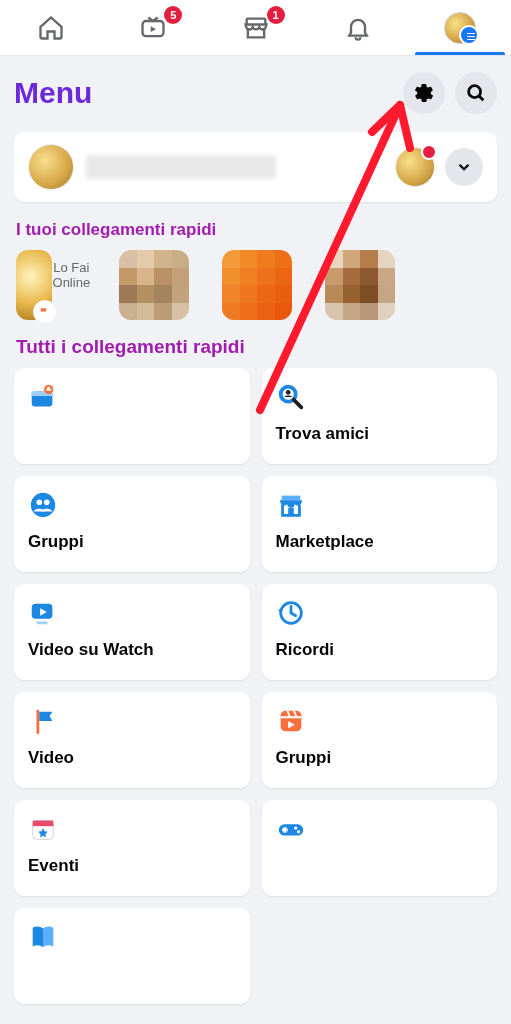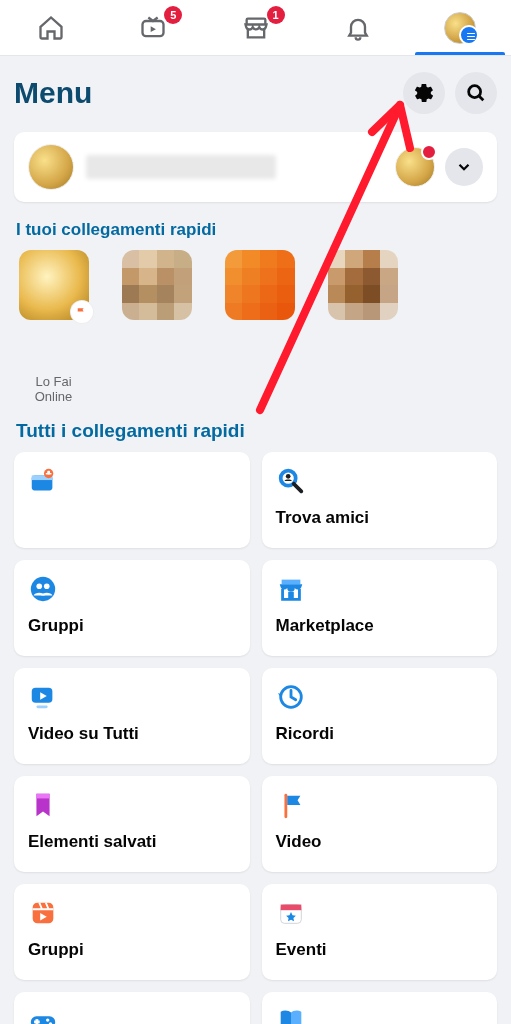--- a/index.html
+++ b/index.html
@@ -90,21 +90,21 @@
   
   .page-head {
     display: flex;
     align-items: center;
     padding: 16px 14px 10px;
   }
   .page-title {
     font-size: 30px;
     font-weight: 800;
     flex: 1;
-    color: #0c4a6e;
+    color: #6d28d9;
   }
   .round-btn {
     width: 42px; height: 42px;
     border-radius: 50%;
     background: #e4e6eb;
     display: flex;
     align-items: center;
     justify-content: center;
     margin-left: 10px;
     cursor: pointer;
@@ -162,43 +162,40 @@
     display: flex;
     align-items: center;
     justify-content: center;
     cursor: pointer;
   }
 
   
   .section-title {
     font-size: 17px;
     font-weight: 600;
-    color: #0369a1;
+    color: #a21caf;
     padding: 0 16px 10px;
   }
   .section-title.big {
     font-size: 19px;
     font-weight: 700;
     padding: 8px 16px 10px;
   }
 
   
   .shortcuts-row {
     display: flex;
     gap: 28px;
     padding: 0 16px 8px;
     align-items: flex-start;
   }
   .shortcut {
     display: flex;
-    flex-direction: column;
-    align-items: center;
     width: 75px;
     cursor: pointer;
-    gap: 44px;
   }
   .shortcut .thumb {
     width: 70px; height: 70px;
     border-radius: 12px;
     position: relative;
   }
   .shortcut .thumb.coin {
     background: radial-gradient(circle at 40% 38%, #fff3c0, #e9b94d 55%, #a97a1b 100%);
   }
   .shortcut .thumb .flag {
@@ -452,39 +449,32 @@
       </svg>
     <div class="tlabel">Marketplace</div>
   </div>
 
   <div class="tile">
     <svg class="tile-icon" viewBox="0 0 32 32">
         <rect x="4" y="6" width="22" height="16" rx="4" fill="#1d87e4"></rect>
         <path d="M13 11v8l7-4z" fill="#fff"></path>
         <rect x="9" y="25" width="12" height="3" rx="1.5" fill="#9bd0ff"></rect>
       </svg>
-    <div class="tlabel">Video su Tutti</div>
+    <div class="tlabel">Video su Watch</div>
   </div>
 
   <div class="tile">
     <svg class="tile-icon" viewBox="0 0 32 32">
         <circle cx="16" cy="16" r="11" fill="none" stroke="#1d87e4" stroke-width="3"></circle>
         <path d="M16 9v7l5 3" fill="none" stroke="#1d87e4" stroke-width="3" stroke-linecap="round"></path>
         <path d="M5 16l-3-4 5 1z" fill="#1d87e4"></path>
       </svg>
     <div class="tlabel">Ricordi</div>
   </div>
 
-  <div class="tile">
-    <svg class="tile-icon" viewBox="0 0 32 32">
-        <path d="M9 4h14v24l-7-5-7 5z" fill="#b833c9"></path>
-        <path d="M9 4h14v5H9z" fill="#e876f5"></path>
-      </svg>
-    <div class="tlabel">Elementi salvati</div>
-  </div>
 
   <div class="tile">
     <svg class="tile-icon" viewBox="0 0 32 32">
         <rect x="9" y="4" width="3" height="26" rx="1.5" fill="#f9703e"></rect>
         <path d="M12 6h14l-3 5 3 5H12z" fill="#1d87e4"></path>
       </svg>
     <div class="tlabel">Video</div>
   </div>
 
   <div class="tile">

